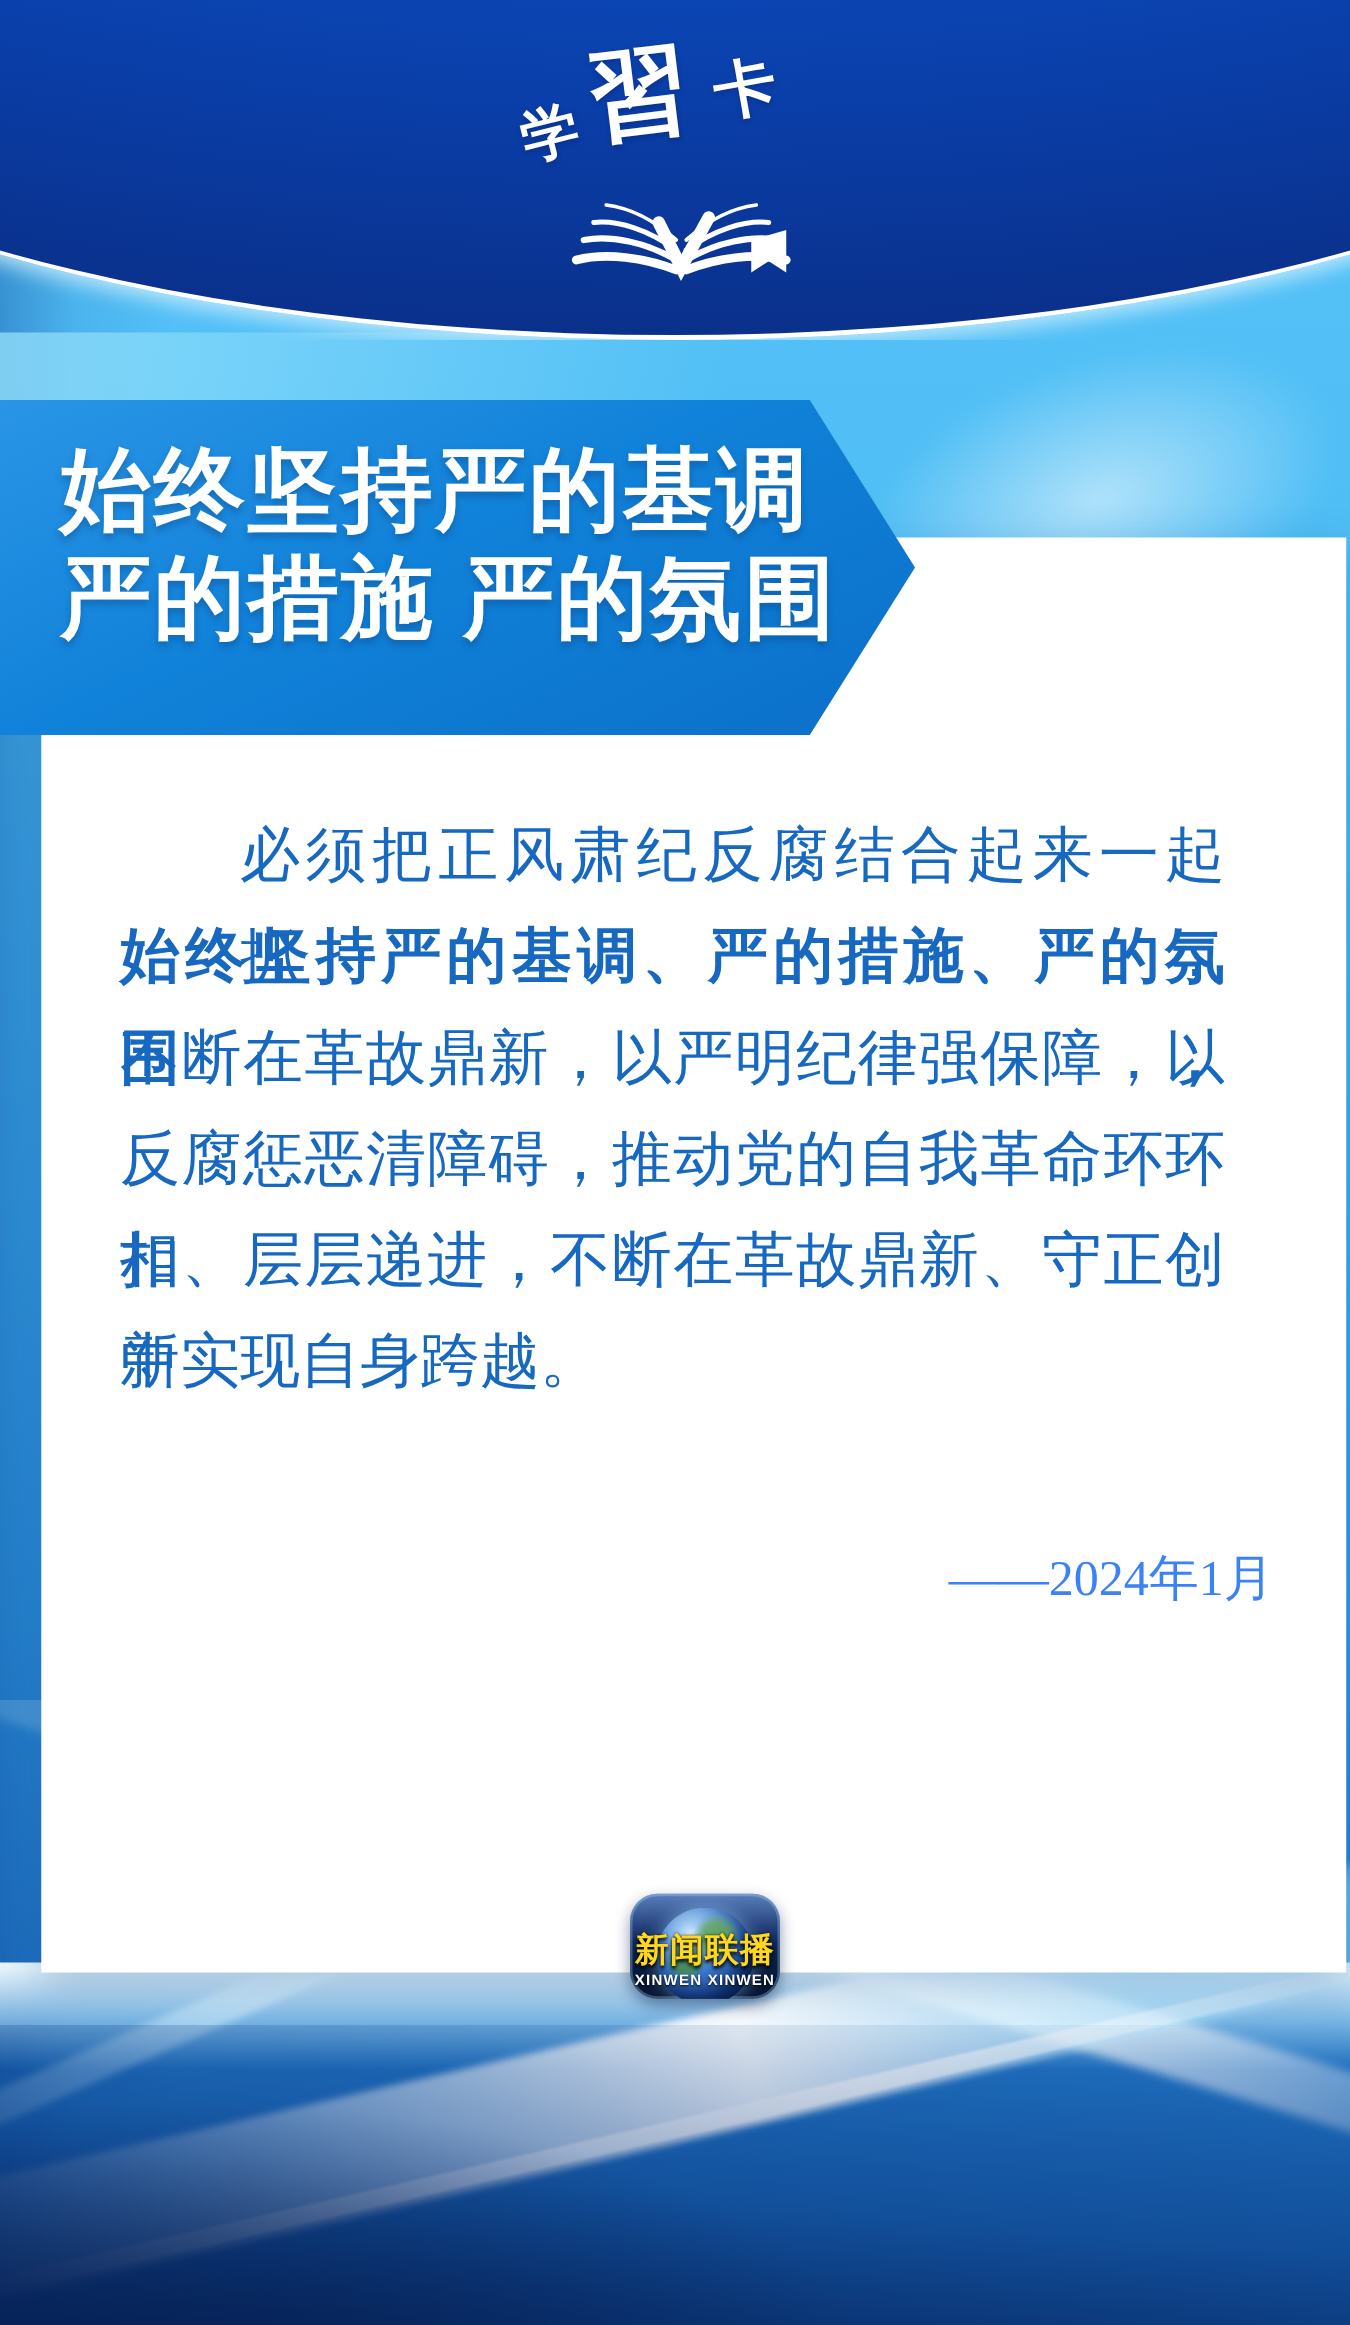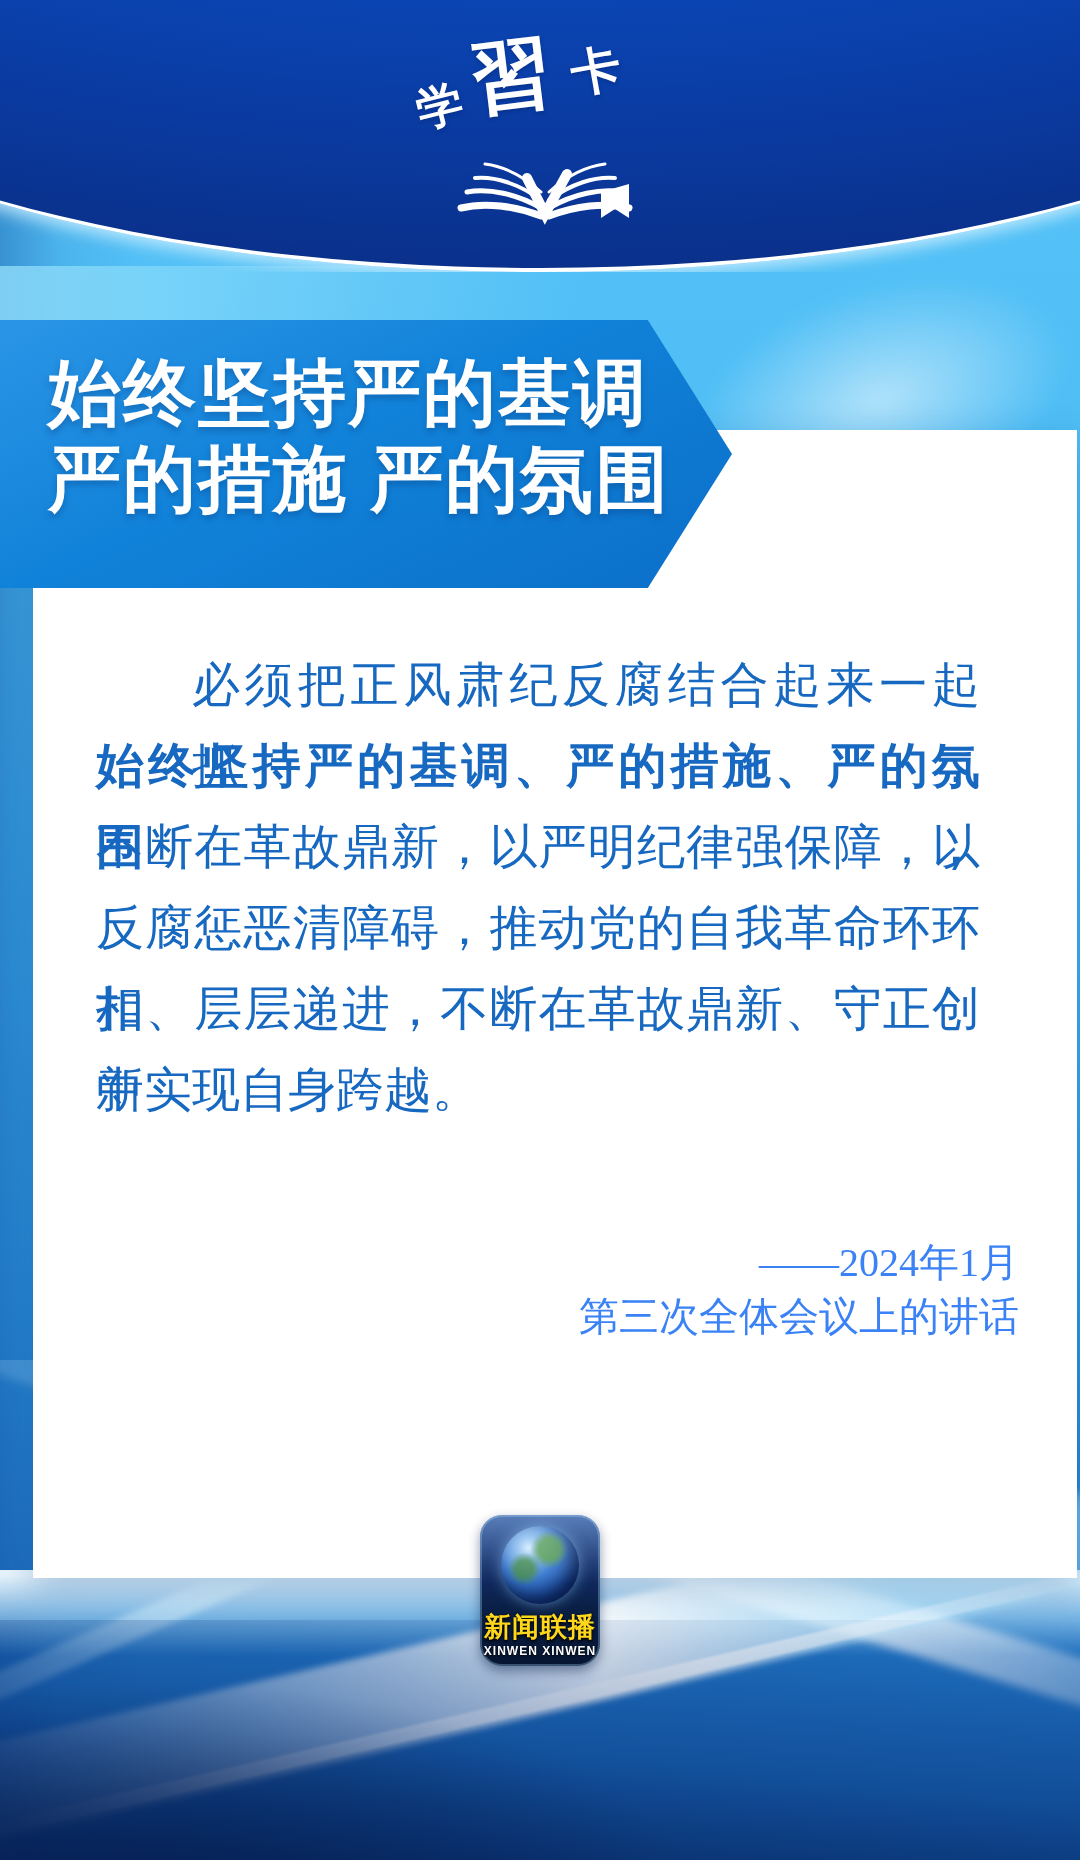--- a/index.html
+++ b/index.html
@@ -77,21 +77,21 @@
     filter:blur(6px);}
   .beam5{left:-20%;top:120px;width:120%;height:26px;transform:rotate(-24deg);
     background:linear-gradient(90deg,rgba(255,255,255,0) 0%,rgba(225,246,255,0.85) 50%,rgba(255,255,255,0) 100%);
     filter:blur(3px);}
   .streak-dark{position:absolute;left:0;bottom:0;width:100%;height:240px;
     background:linear-gradient(185deg,rgba(10,60,130,0) 0%,rgba(10,55,125,0.45) 55%,rgba(6,32,86,0.85) 100%);}
   .streak-dark2{position:absolute;left:-10%;bottom:-60px;width:80%;height:260px;
     background:radial-gradient(ellipse at 30% 100%,rgba(5,28,78,0.75),rgba(5,28,78,0) 65%);}
 
   
-  .badge{position:absolute;left:480px;top:1515px;width:120px;height:151px;border-radius:22px;z-index:5;
+  .badge{position:absolute;left:504px;top:1515px;width:120px;height:84px;border-radius:22px;z-index:5;
     background:linear-gradient(180deg,#2a5aa6 0%,#14316e 32%,#0a1f45 62%,#071531 100%);
     box-shadow:inset 0 0 0 2px rgba(150,200,235,0.35),0 5px 12px rgba(0,25,70,0.45);overflow:hidden;}
   .badge .gloss{position:absolute;left:0;top:0;width:100%;height:46%;
     background:linear-gradient(180deg,rgba(255,255,255,0.22),rgba(255,255,255,0));}
   .earth{position:absolute;left:21px;top:11px;width:78px;height:78px;border-radius:50%;
     background:
       radial-gradient(circle at 62% 30%,rgba(90,160,80,0.85) 0 14%,rgba(90,160,80,0) 26%),
       radial-gradient(circle at 30% 55%,rgba(70,140,70,0.8) 0 12%,rgba(70,140,70,0) 24%),
       radial-gradient(circle at 35% 28%,#d4ebff 0%,#8ec0f0 14%,#3a7ad0 40%,#16408b 72%,#0a2558 100%);
     box-shadow:0 0 14px rgba(140,200,255,0.55),inset -6px -8px 14px rgba(0,10,40,0.55);}
@@ -146,21 +146,20 @@
     <div class="quote">
         <div class="qline indent fill">必须把正风肃纪反腐结合起来一起抓，</div>
         <div class="qline bold fill">始终坚持严的基调、严的措施、严的氛围，</div>
         <div class="qline fill">不断在革故鼎新，以严明纪律强保障，以</div>
         <div class="qline fill">反腐惩恶清障碍，推动党的自我革命环环相</div>
         <div class="qline fill">扣、层层递进，不断在革故鼎新、守正创新</div>
         <div class="qline">中实现自身跨越。</div>
       </div>
     <div class="attribution">
         <div>——2024年1月</div>
-        <div>第三次全体会议上的讲话</div>
       </div>
   </div>
   <div class="edge-strip-1"></div>
   <div class="edge-strip-2"></div>
 
   <div class="band-light"></div>
   <div class="streaks">
     <div class="beam beam4"></div>
     <div class="beam beam2"></div>
     <div class="beam beam5"></div>

